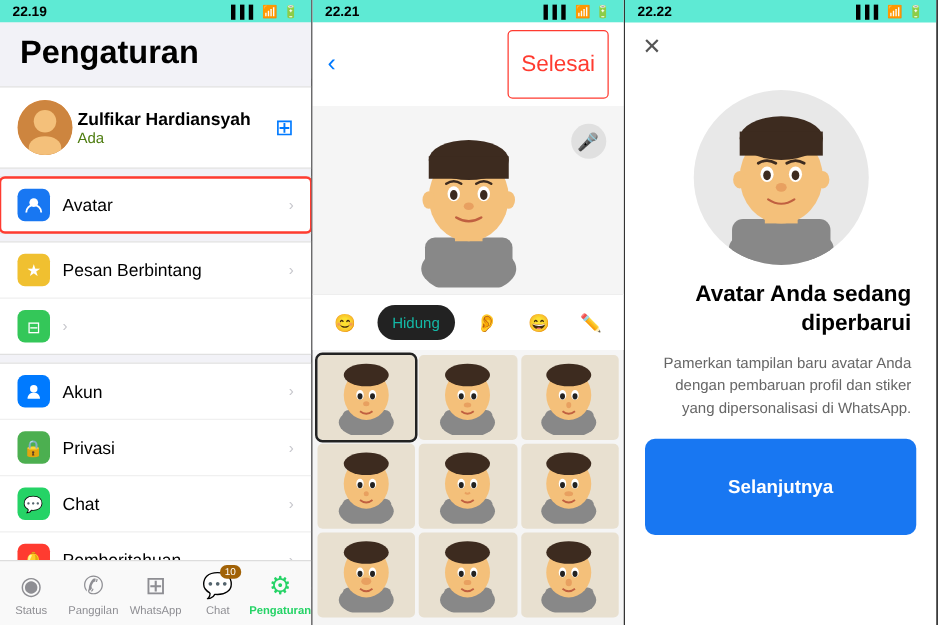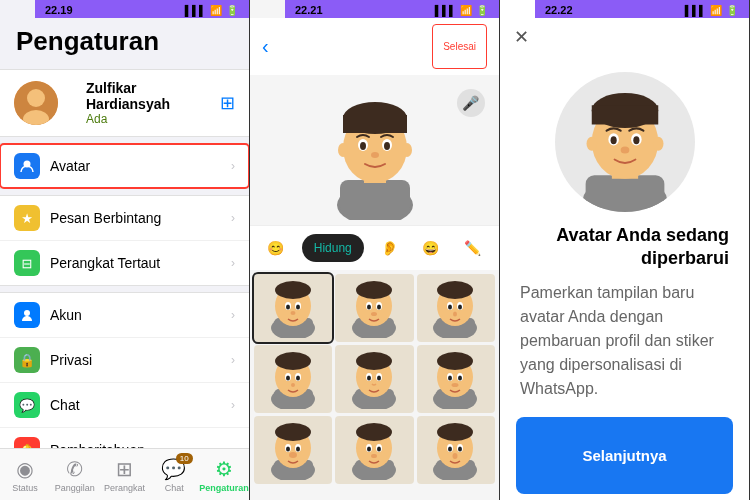--- a/index.html
+++ b/index.html
@@ -20,44 +20,43 @@
       overflow: hidden;
       border-right: 1px solid #333;
     }
 
     
     .status-bar {
       display: flex;
       justify-content: space-between;
       align-items: center;
       padding: 4px 10px 2px;
-      background: #8b5cf6;
+      background: #5eead4;
       font-size: 11px;
       font-weight: 600;
-      margin-left: 35px;
     }
     .status-icons { display: flex; gap: 4px; align-items: center; font-size: 10px; }
 
     
     .panel1 { background: #f2f2f7; }
 
     .p1-title {
       font-size: 26px;
       font-weight: 700;
       padding: 8px 16px 6px;
       background: #f2f2f7;
     }
 
     .profile-section {
       background: #fff;
       margin: 6px 0;
       padding: 10px 14px;
       display: flex;
       align-items: center;
-      gap: 28px;
+      gap: 4px;
       border-top: 1px solid #e0e0e0;
       border-bottom: 1px solid #e0e0e0;
     }
     .profile-avatar {
       width: 44px; height: 44px;
       border-radius: 50%;
       background: linear-gradient(135deg, #f4a460, #cd853f);
       display: flex; align-items: center; justify-content: center;
       font-size: 18px; color: #fff; font-weight: bold; overflow: hidden;
     }
@@ -149,21 +148,21 @@
     .p2-topbar {
       display: flex;
       justify-content: space-between;
       align-items: center;
       padding: 6px 12px;
       background: #fff;
     }
     .back-btn { font-size: 20px; color: #007aff; }
     .done-btn {
       color: #ff3b30;
-      font-size: 10px;
+      font-size: 18px;
       font-weight: 500;
       border: 1.5px solid #ff3b30;
       padding: 16px 10px;
       border-radius: 4px;
     }
 
     .avatar-preview {
       display: flex;
       justify-content: center;
       align-items: center;
@@ -242,23 +241,23 @@
     }
 
     .p3-title {
       font-size: 18px;
       font-weight: 700;
       text-align: right;
       padding: 0 20px 10px;
       line-height: 1.3;
     }
     .p3-desc {
-      font-size: 16px;
+      font-size: 12px;
       color: #666;
-      text-align: left;
+      text-align: right;
       padding: 0 20px 16px;
       line-height: 1.5;
     }
 
     .next-btn {
       display: block;
       margin: 0 16px;
       background: #1877f2;
       color: #fff;
       text-align: center;
@@ -312,21 +311,20 @@
   </div>
 
   <div class="settings-group">
     <div class="settings-item">
       <div class="item-icon ic-star">★</div>
       <span class="item-label">Pesan Berbintang</span>
       <span class="item-chevron">›</span>
     </div>
     <div class="settings-item">
       <div class="item-icon ic-device">⊟</div>
-      <span class="item-label">Perangkat Tertaut</span>
       <span class="item-chevron">›</span>
     </div>
   </div>
 
   <div class="settings-group">
     <div class="settings-item">
       <div class="item-icon ic-account">
         <svg width="14" height="14" viewBox="0 0 14 14" fill="white">
           <circle cx="7" cy="5" r="3"></circle>
           <path d="M2 13c0-2.8 2.2-5 5-5s5 2.2 5 5" fill="white"></path>
@@ -361,21 +359,21 @@
     <div class="nav-item">
       <span class="nav-icon">◉</span>
       <span class="nav-label">Status</span>
     </div>
     <div class="nav-item">
       <span class="nav-icon">✆</span>
       <span class="nav-label">Panggilan</span>
     </div>
     <div class="nav-item">
       <span class="nav-icon">⊞</span>
-      <span class="nav-label">Perangkat</span>
+      <span class="nav-label">WhatsApp</span>
     </div>
     <div class="nav-item">
       <div class="nav-icon-wrap">
         <span class="nav-icon">💬</span>
         <span class="nav-badge">10</span>
       </div>
       <span class="nav-label">Chat</span>
     </div>
     <div class="nav-item">
       <span class="nav-icon active">⚙</span>

